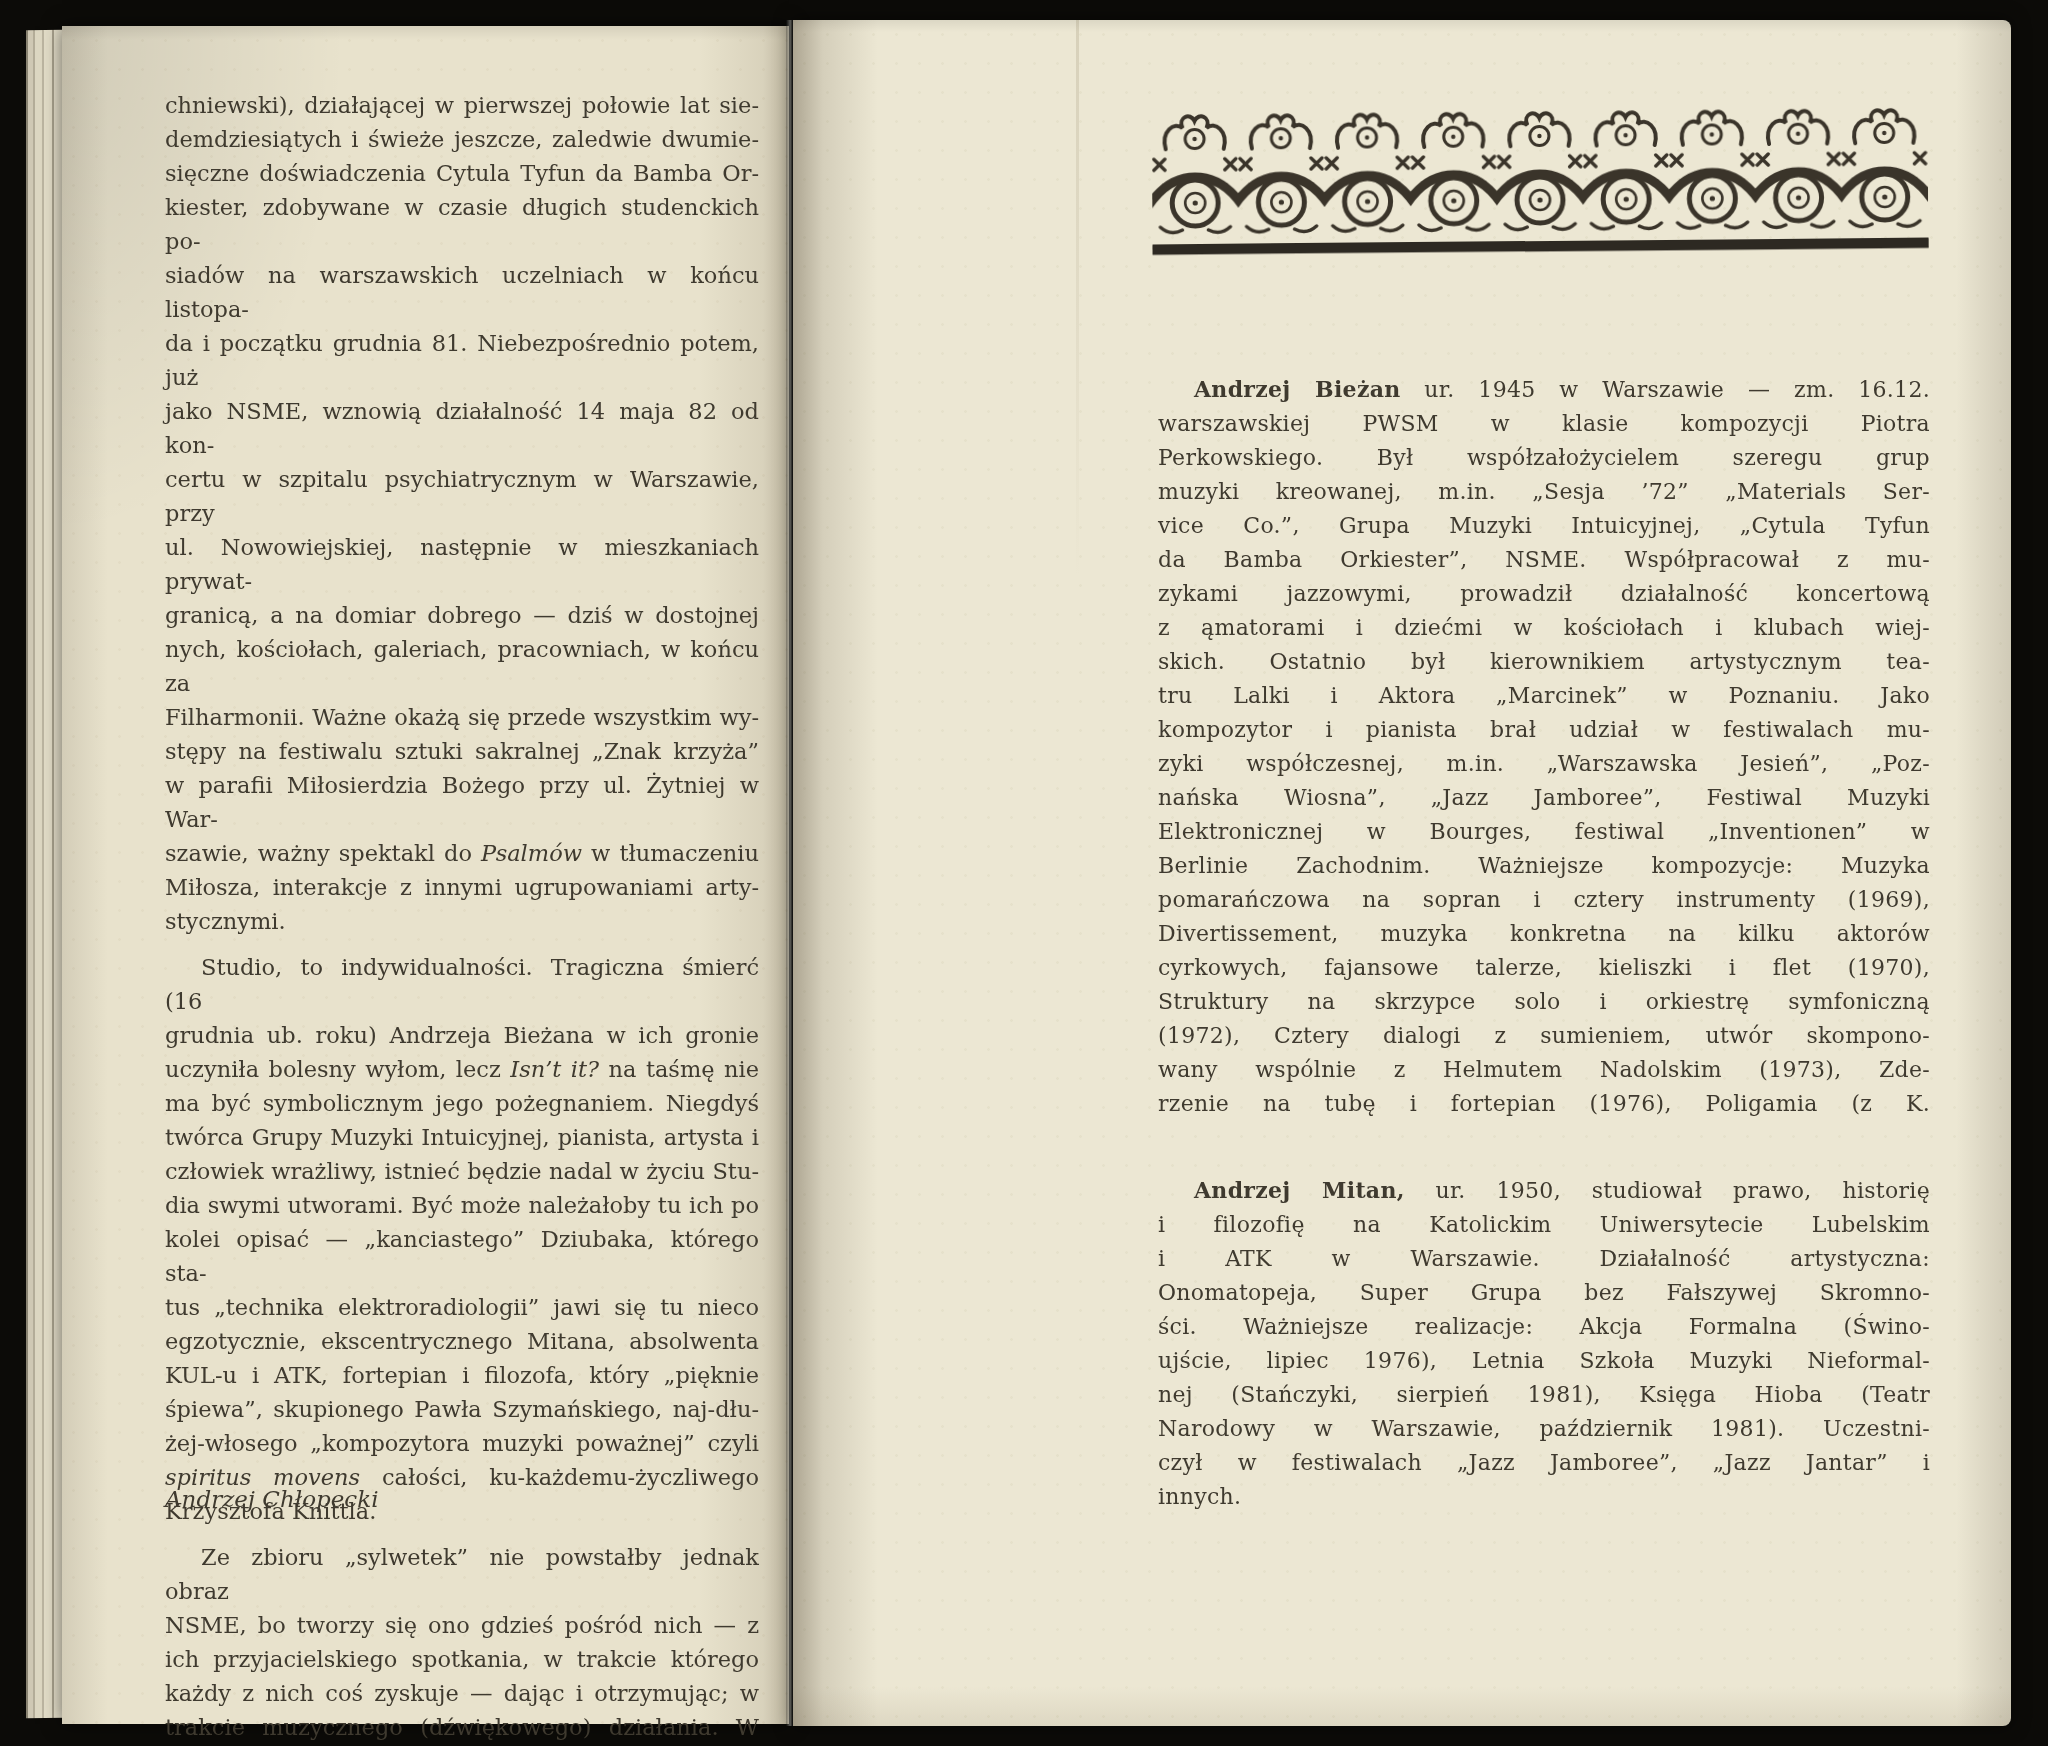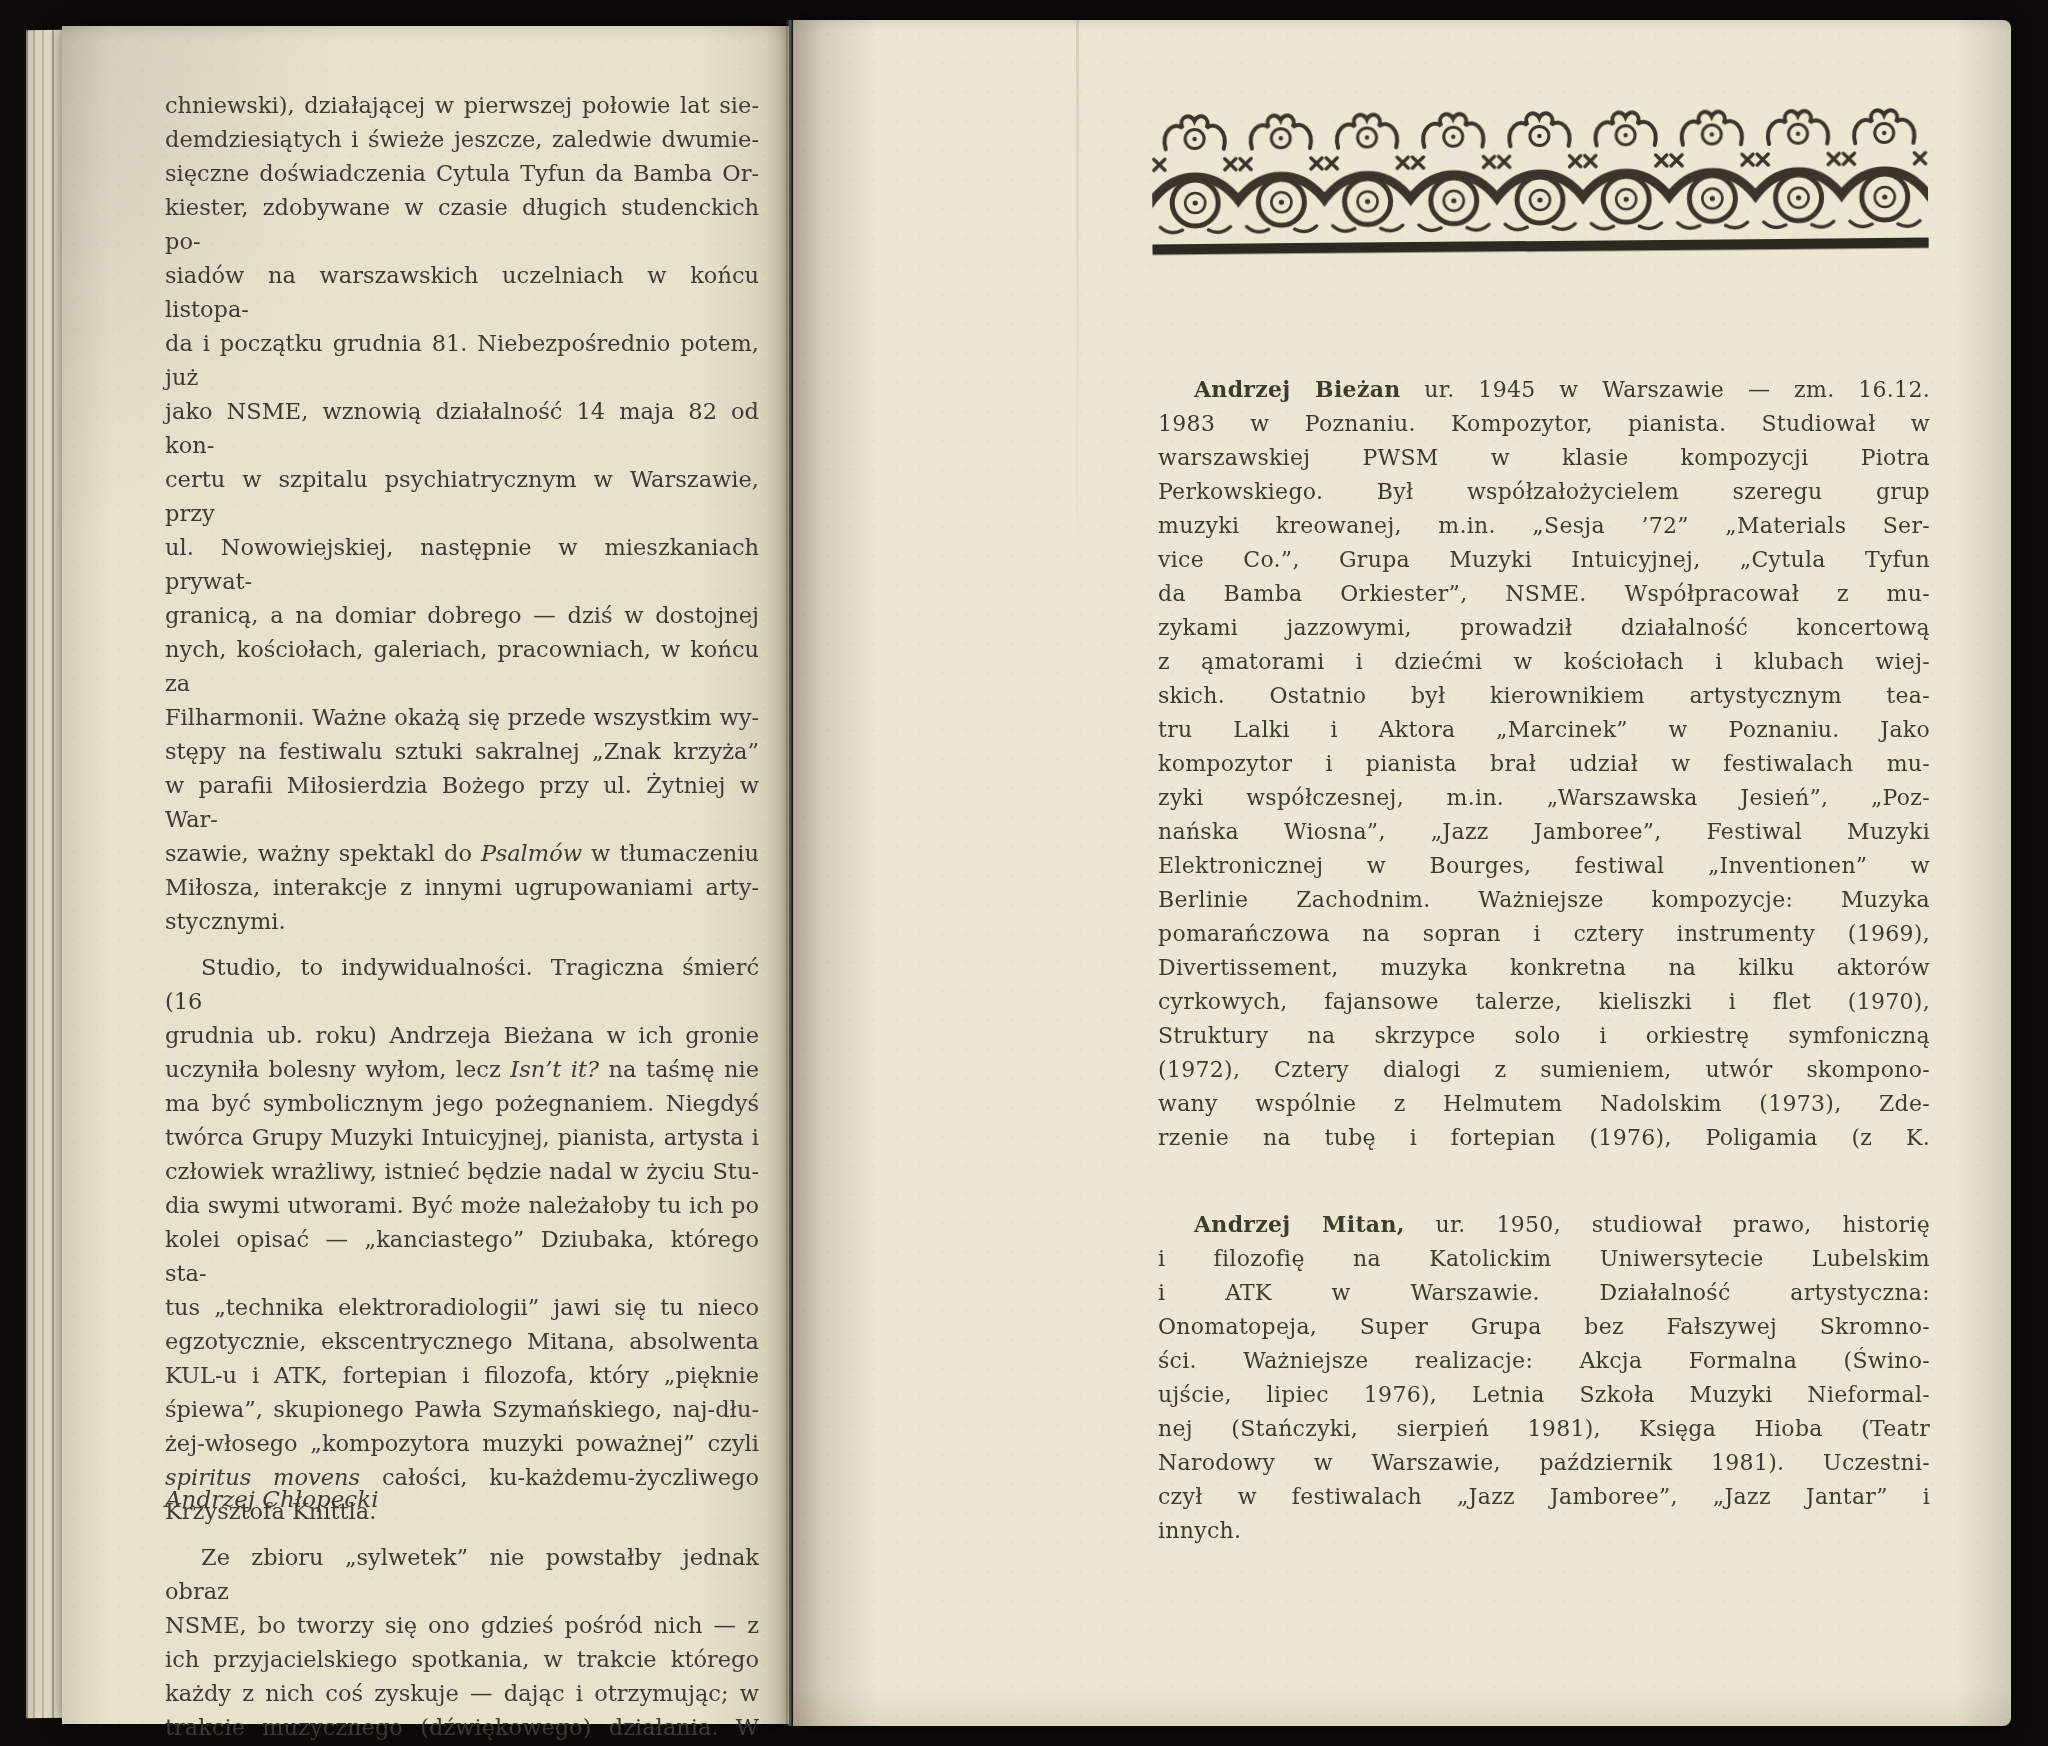--- a/index.html
+++ b/index.html
@@ -158,21 +158,20 @@
       </div>
     </div>
   <div class="textcol text-left" style="top:88px;pointer-events:none;">
     <div style="height:1394px;"></div>
     <div class="signature">Andrzej Chłopecki</div>
   </div>
 
   <div class="textcol text-right">
   <div class="para indent">
         <div class="line"><span class="b">Andrzej Bieżan</span><span> ur. 1945 w Warszawie — zm. 16.12.</span></div>
-        <div class="line"><span>1983 w Poznaniu. Kompozytor, pianista. Studiował w</span></div>
         <div class="line"><span>warszawskiej PWSM w klasie kompozycji Piotra</span></div>
         <div class="line"><span>Perkowskiego. Był współzałożycielem szeregu grup</span></div>
         <div class="line"><span>muzyki kreowanej, m.in. „Sesja ’72” „Materials Ser-</span></div>
         <div class="line"><span>vice Co.”, Grupa Muzyki Intuicyjnej, „Cytula Tyfun</span></div>
         <div class="line"><span>da Bamba Orkiester”, NSME. Współpracował z mu-</span></div>
         <div class="line"><span>zykami jazzowymi, prowadził działalność koncertową</span></div>
         <div class="line"><span>z ąmatorami i dziećmi w kościołach i klubach wiej-</span></div>
         <div class="line"><span>skich. Ostatnio był kierownikiem artystycznym tea-</span></div>
         <div class="line"><span>tru Lalki i Aktora „Marcinek” w Poznaniu. Jako</span></div>
         <div class="line"><span>kompozytor i pianista brał udział w festiwalach mu-</span></div>

